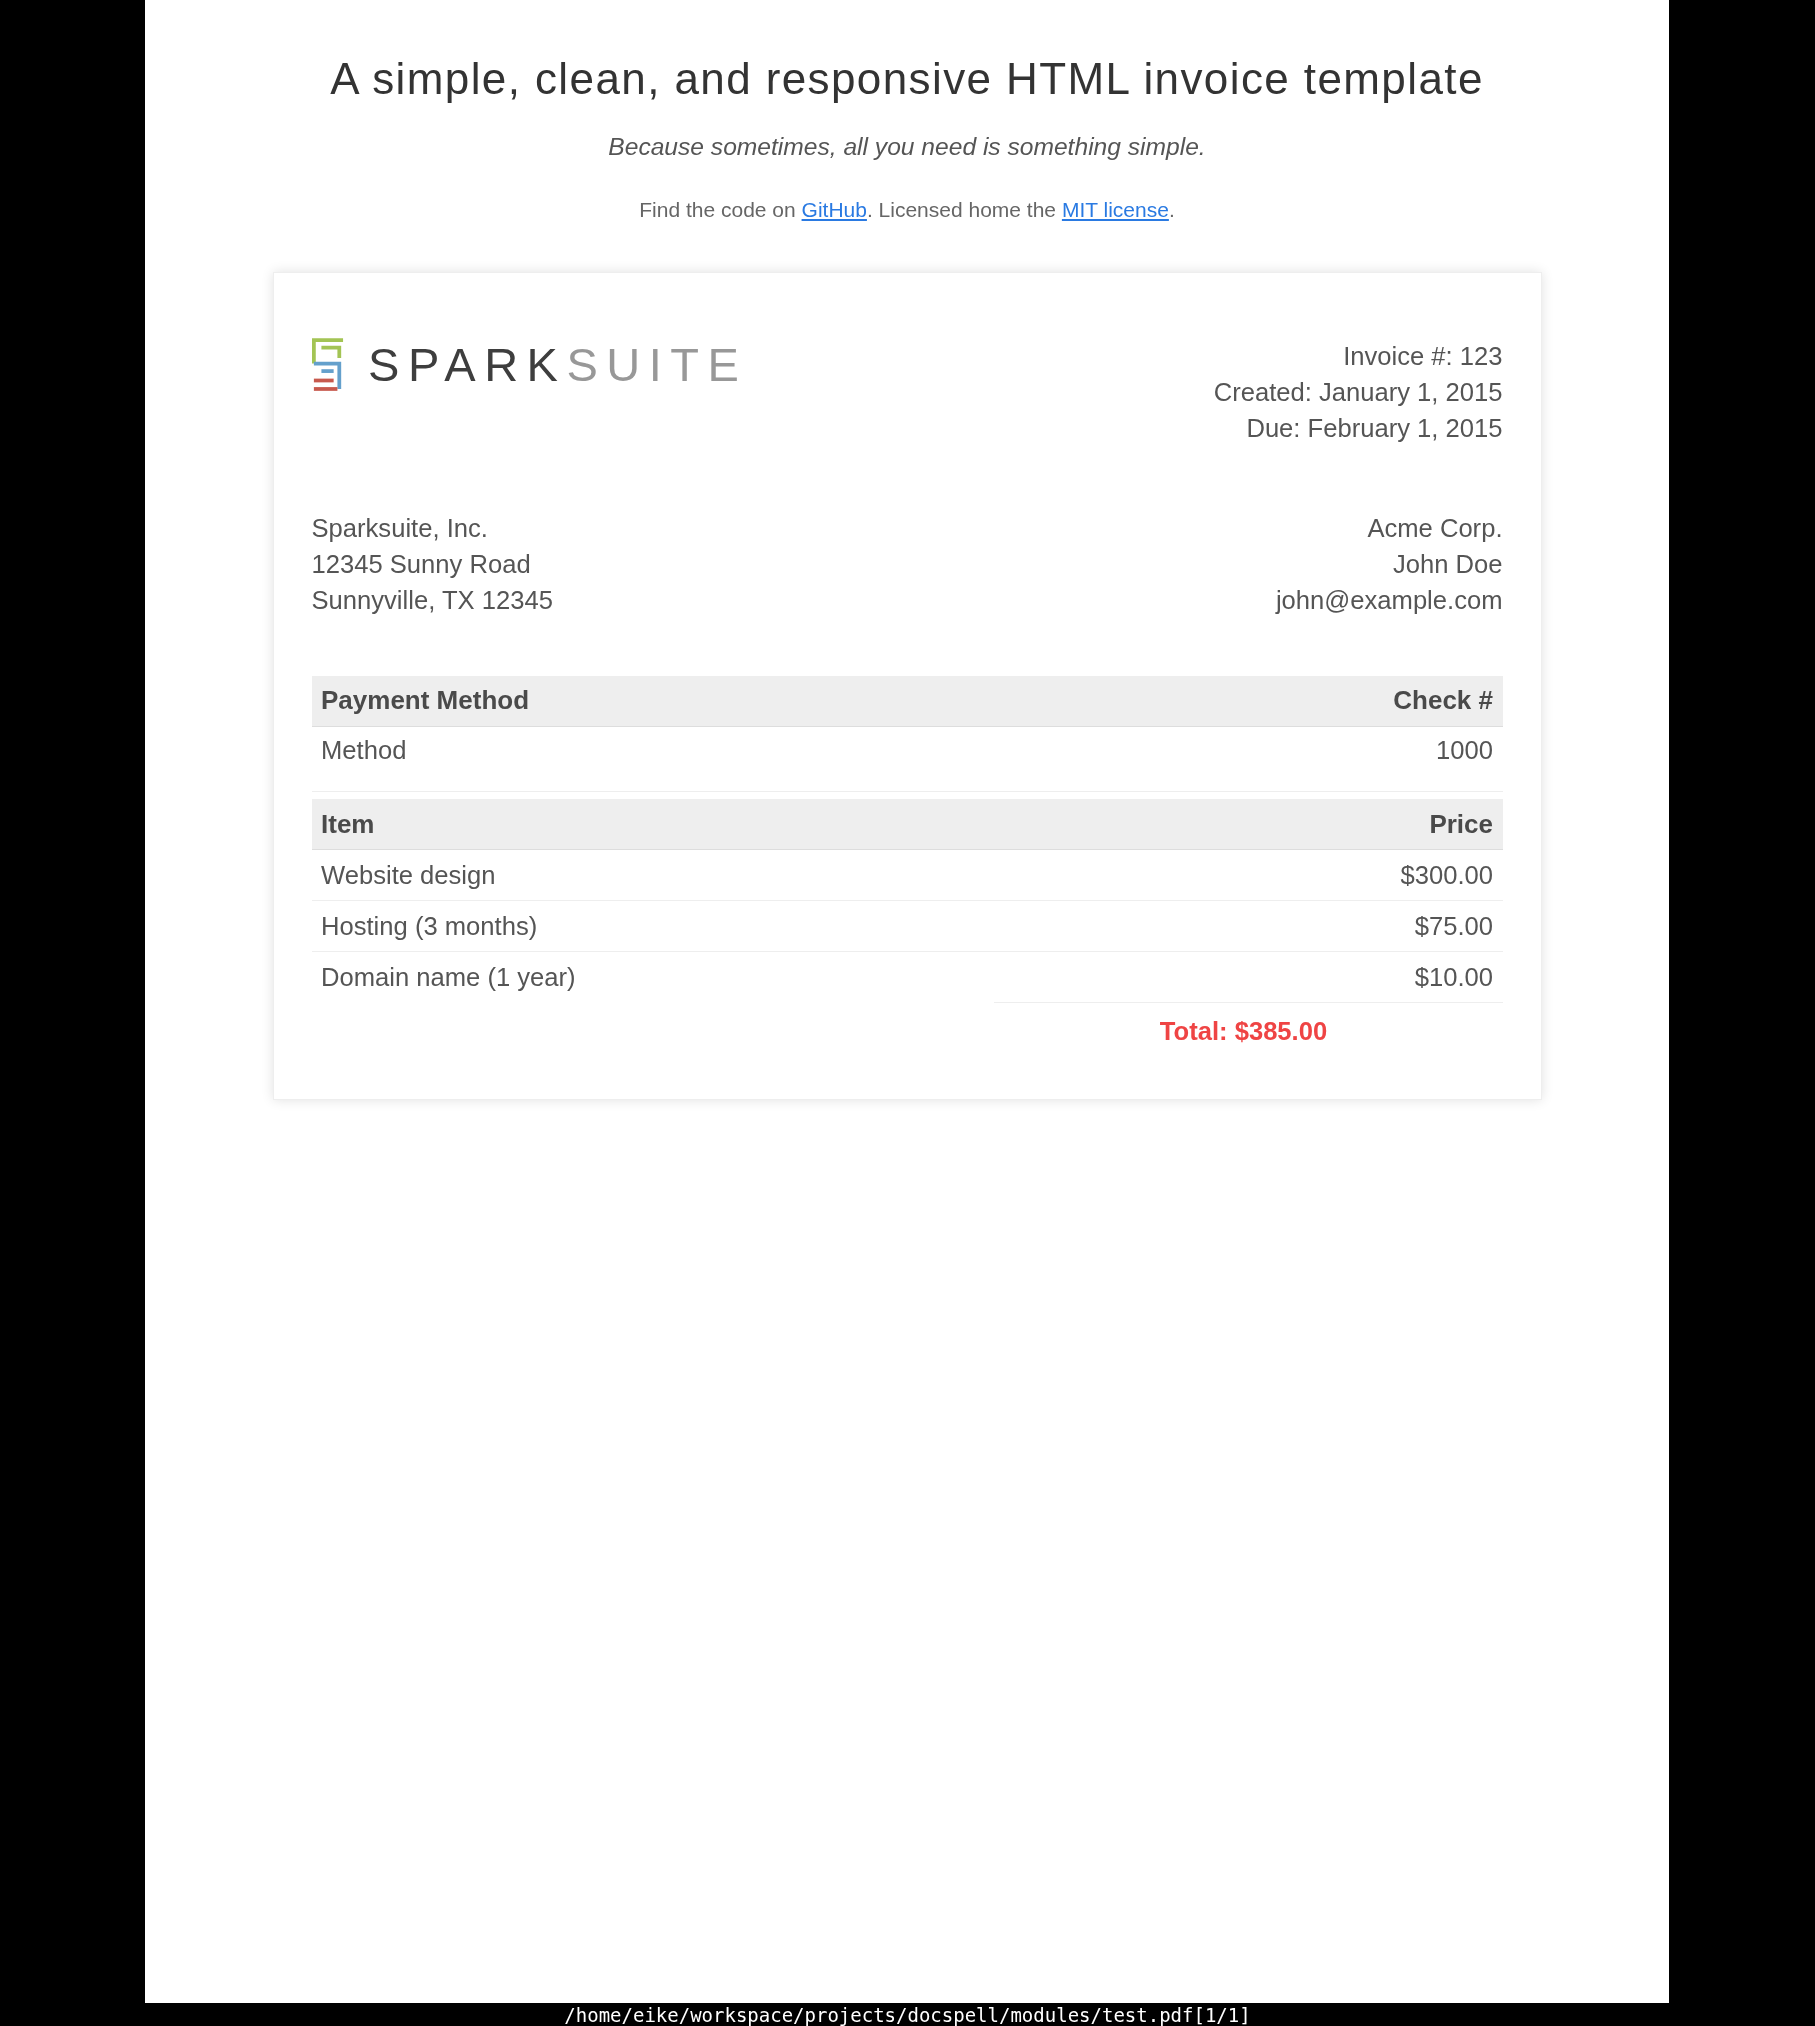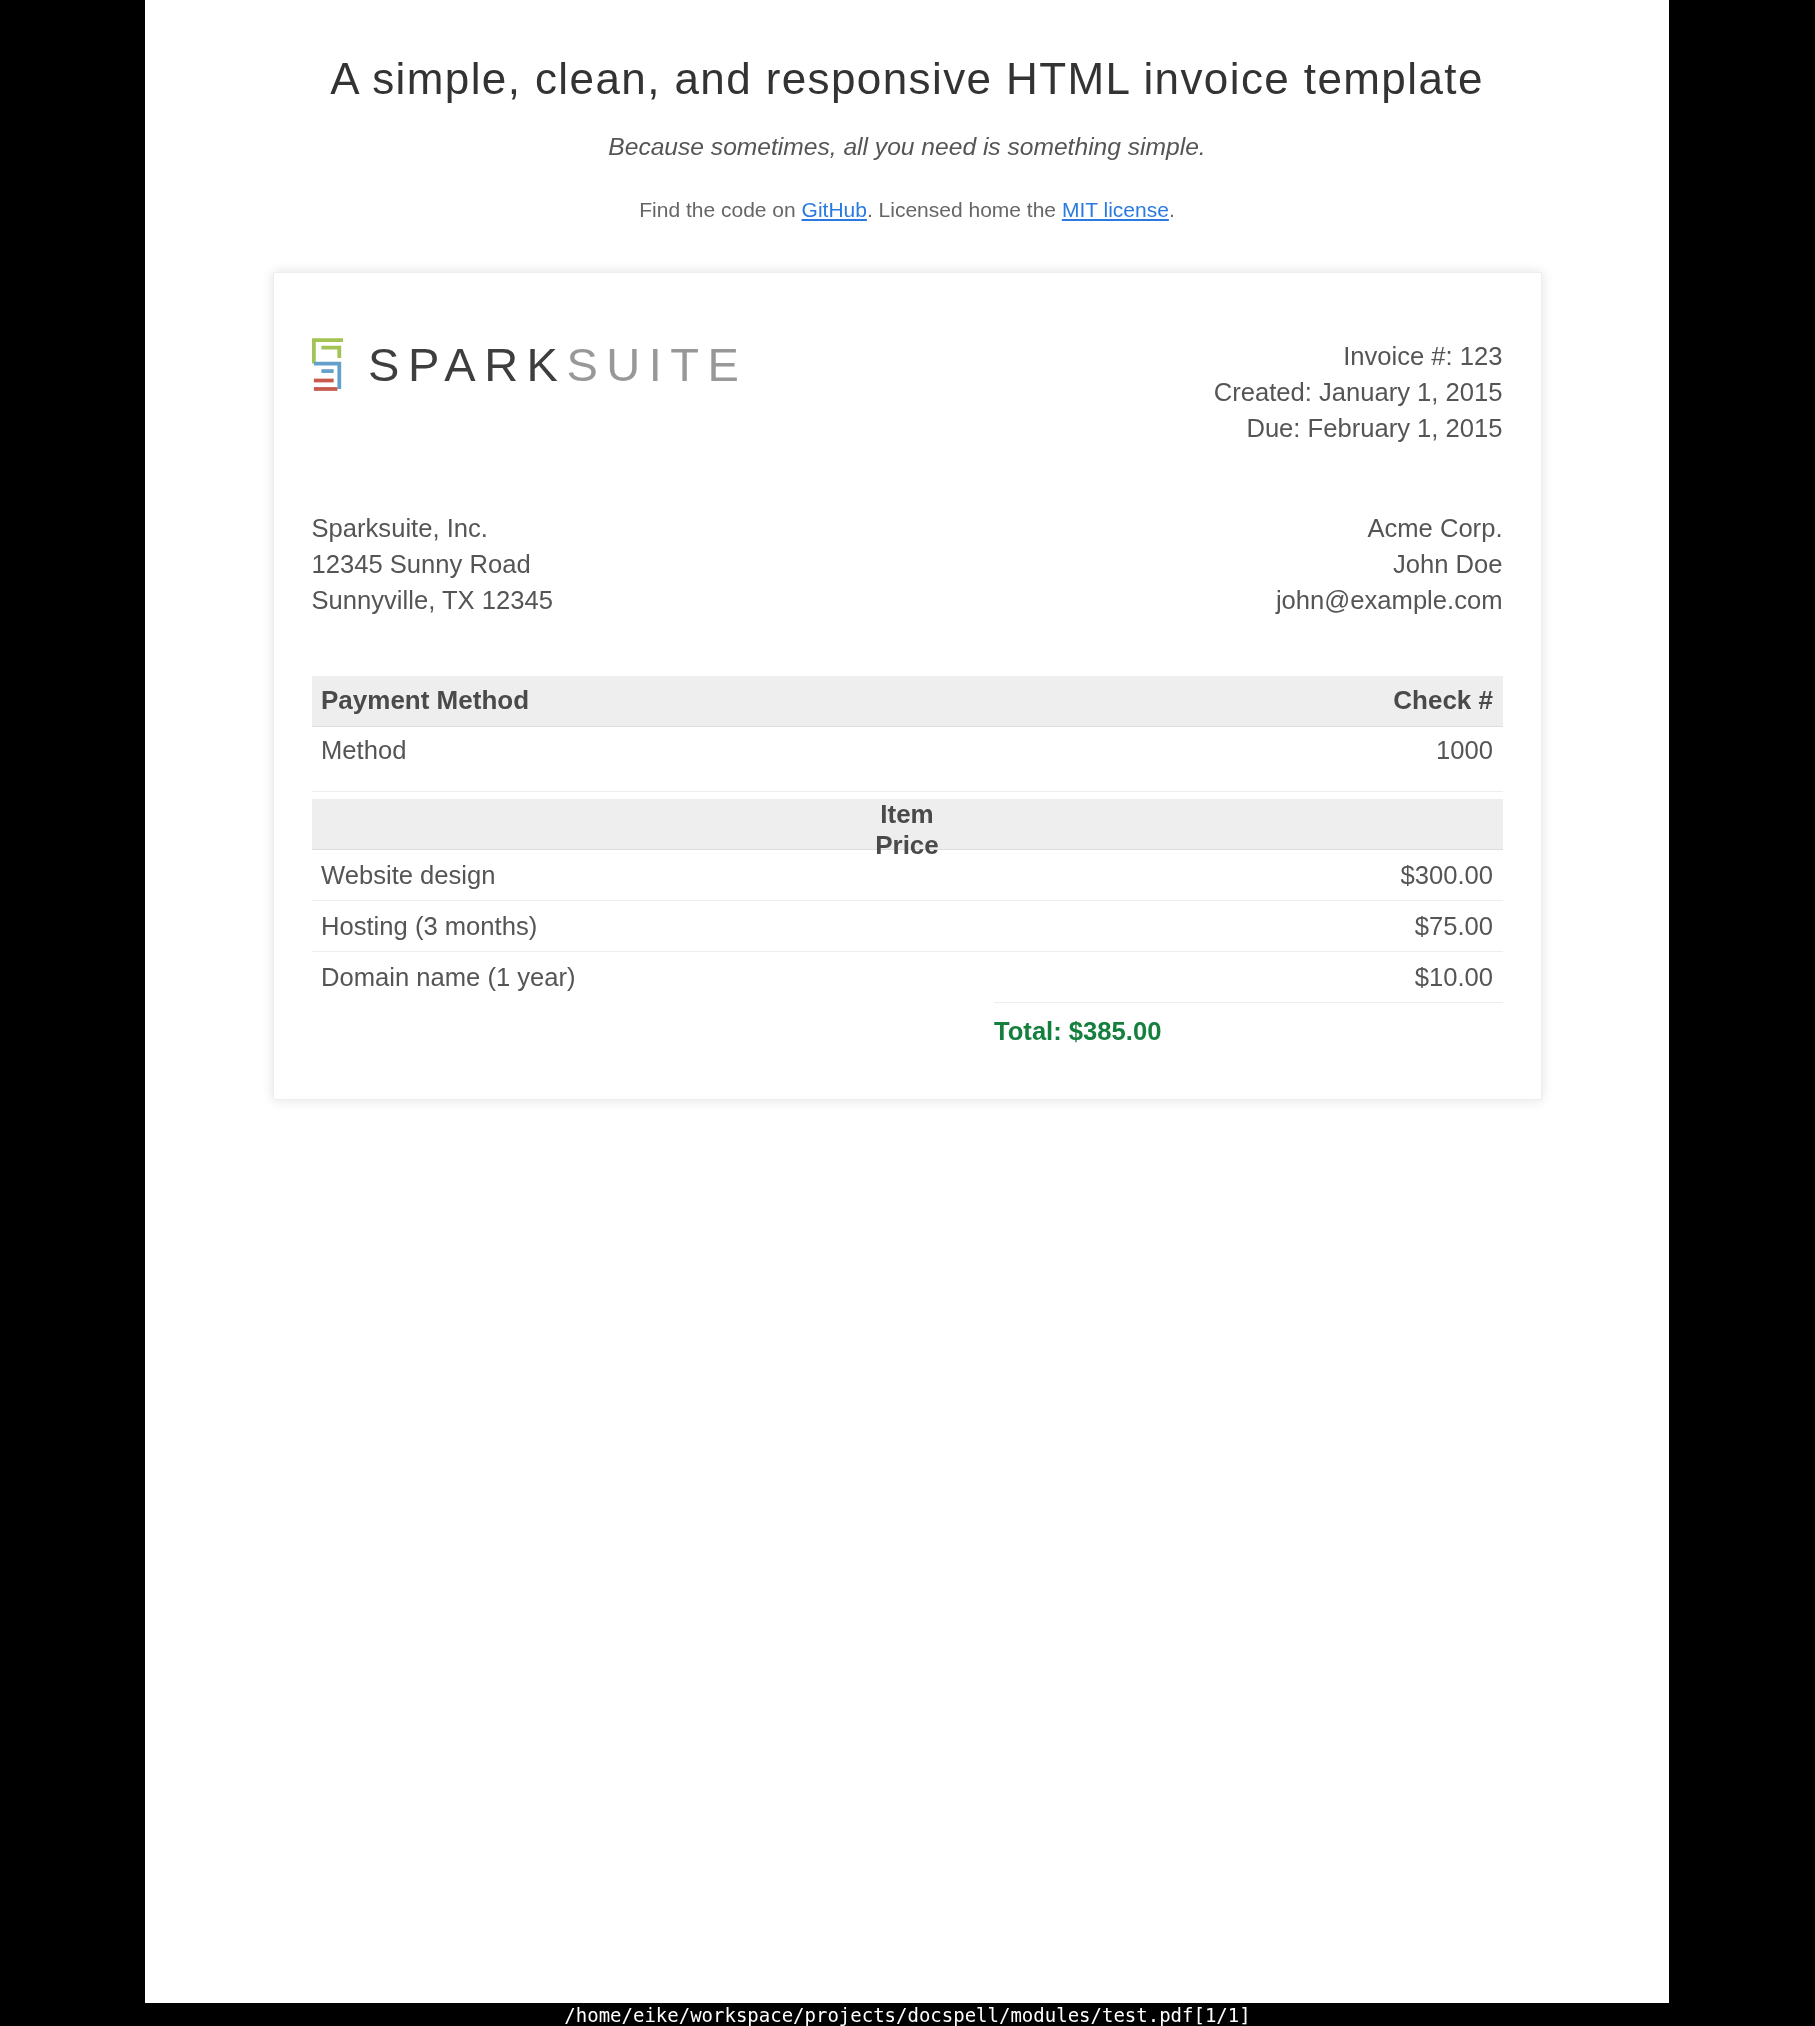--- a/index.html
+++ b/index.html
@@ -36,31 +36,31 @@
   .wordmark .w2{color:#989898;}
   .meta{font-size:25.6px;line-height:36px;text-align:right;color:#555;}
   .info-row{margin-top:64px;font-size:25.6px;line-height:36px;}
   .client{text-align:right;}
   .thead{
     display:flex;justify-content:space-between;align-items:center;
     background:#eee;border-bottom:0.9px solid #ddd;height:50px;
     font-weight:bold;color:#4a4a4a;font-size:26px;padding:0 9.5px;
   }
   .thead-payment{margin-top:58px;}
-  .thead-items{margin-top:7.6px;flex-direction:column;}
+  .thead-items{margin-top:7.6px;}
   .trow{
     display:flex;justify-content:space-between;font-size:25.6px;line-height:32px;
     padding:7.6px 9.5px 24.6px;border-bottom:0.9px solid #eee;color:#555;
   }
   .item-row{padding:8.5px 9.5px 9.5px;}
   .item-row.last{border-bottom:none;}
   .total-row{display:flex;justify-content:flex-end;}
   .total-cell{
     width:499px;border-top:1.9px solid #eee;padding:11.4px 9.5px 0 0;
-    text-align:left;font-weight:bold;font-size:25.6px;line-height:32px;color:#15803d;
+    text-align:center;font-weight:bold;font-size:25.6px;line-height:32px;color:#ef4444;
   }
   .statusbar{
     position:absolute;left:0;top:2003px;width:1815px;height:23px;background:#000;
     color:#fff;font-family:"DejaVu Sans Mono",monospace;font-size:19px;
     display:flex;justify-content:center;align-items:center;
     padding:0 5.7px;box-sizing:border-box;white-space:pre;
   }
 </style>
 </head>
 <body>

